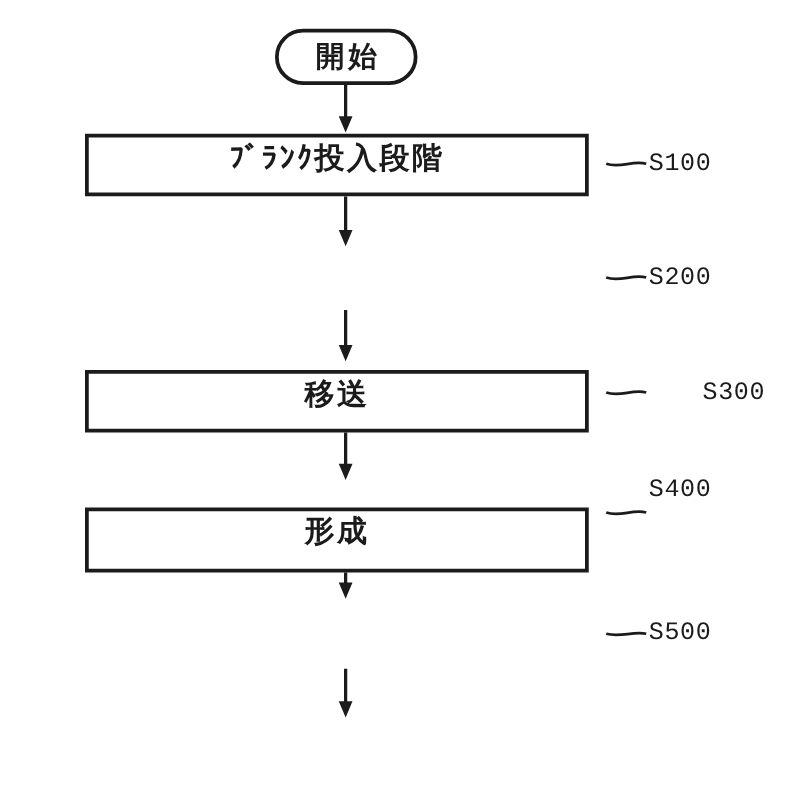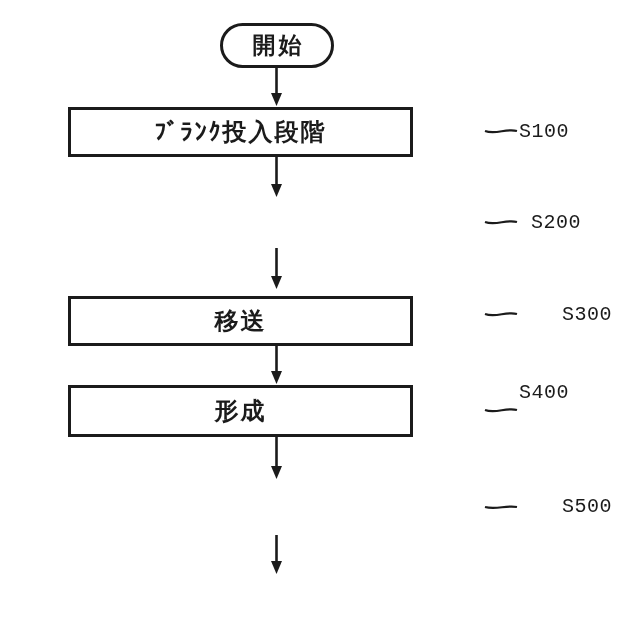--- a/index.html
+++ b/index.html
@@ -35,31 +35,31 @@
     font-size: 23px;
     font-weight: 700;
     color: #1b1b1b;
     letter-spacing: 3px;
     text-indent: 3px;
     white-space: nowrap;
   }
   .step-box {
     position: absolute;
     left: 68px;
-    width: 345px;
+    width: 403px;
     border: 3px solid #1b1b1b;
     background: #ffffff;
     display: flex;
-    align-items: center;
+    align-items: flex-start;
     justify-content: center;
   }
   .step-box-1 { top: 107px; height: 50px; }
   .step-box-2 { top: 198px; height: 50px; }
   .step-box-3 { top: 296px; height: 50px; }
-  .step-box-4 { top: 385px; height: 52px; }
+  .step-box-4 { top: 406px; height: 52px; }
   .step-box-5 { top: 480px; height: 55px; }
   .step-label {
     font-size: 24px;
     font-weight: 700;
     color: #1b1b1b;
     letter-spacing: 2px;
     white-space: nowrap;
   }
   .ref-label {
     position: absolute;
@@ -68,24 +68,24 @@
     height: 28px;
     line-height: 28px;
     font-size: 20px;
     font-weight: 400;
     color: #1b1b1b;
     letter-spacing: 0.5px;
     text-align: left;
     white-space: nowrap;
   }
   .ref-label-1 { top: 118px; }
-  .ref-label-2 { top: 209px; margin-left: 12px; }
+  .ref-label-2 { top: 209px; }
   .ref-label-3 { top: 301px; margin-left: 43px; }
   .ref-label-4 { top: 379px; }
-  .ref-label-5 { top: 493px; margin-left: 43px; }
+  .ref-label-5 { top: 493px; }
 </style>
 </head>
 <body>
 
 <div class="canvas">
 
   <svg class="arrow-layer" viewBox="0 0 640 640" aria-hidden="true">
     <g stroke="#1b1b1b" stroke-width="2.6" fill="none">
       <line x1="276.5" y1="67" x2="276.5" y2="94"></line>
       <line x1="276.5" y1="157" x2="276.5" y2="185"></line>

